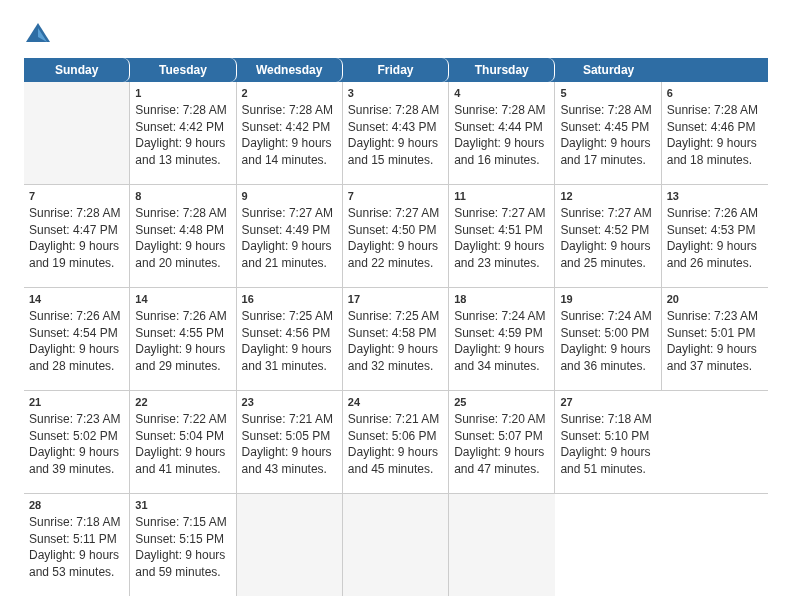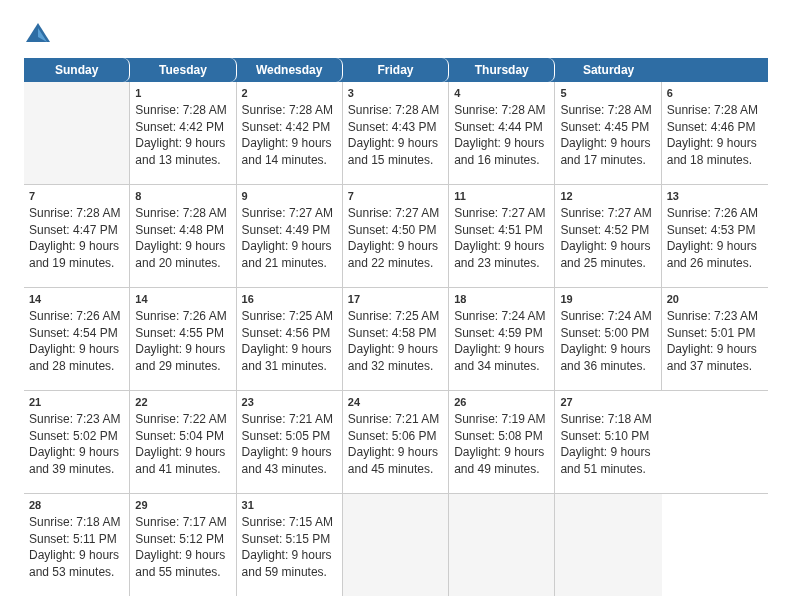--- a/index.html
+++ b/index.html
@@ -244,36 +244,32 @@
           </div>
           <div class="cal-cell">
             <div class="day-number">23</div>
             <div class="day-info">Sunrise: 7:21 AM<br>Sunset: 5:05 PM<br>Daylight: 9 hours and 43 minutes.</div>
           </div>
           <div class="cal-cell">
             <div class="day-number">24</div>
             <div class="day-info">Sunrise: 7:21 AM<br>Sunset: 5:06 PM<br>Daylight: 9 hours and 45 minutes.</div>
           </div>
           <div class="cal-cell">
-            <div class="day-number">26</div>
-            <div class="day-info">Sunrise: 7:19 AM<br>Sunset: 5:08 PM<br>Daylight: 9 hours and 49 minutes.</div>
+            <div class="day-number">25</div>
+            <div class="day-info">Sunrise: 7:20 AM<br>Sunset: 5:07 PM<br>Daylight: 9 hours and 47 minutes.</div>
           </div>
           <div class="cal-cell">
             <div class="day-number">27</div>
             <div class="day-info">Sunrise: 7:18 AM<br>Sunset: 5:10 PM<br>Daylight: 9 hours and 51 minutes.</div>
           </div>
         </div>
         <div class="cal-week">
           <div class="cal-cell">
             <div class="day-number">28</div>
             <div class="day-info">Sunrise: 7:18 AM<br>Sunset: 5:11 PM<br>Daylight: 9 hours and 53 minutes.</div>
-          </div>
-          <div class="cal-cell">
-            <div class="day-number">29</div>
-            <div class="day-info">Sunrise: 7:17 AM<br>Sunset: 5:12 PM<br>Daylight: 9 hours and 55 minutes.</div>
           </div>
           <div class="cal-cell">
             <div class="day-number">31</div>
             <div class="day-info">Sunrise: 7:15 AM<br>Sunset: 5:15 PM<br>Daylight: 9 hours and 59 minutes.</div>
           </div>
           <div class="cal-cell empty"></div>
           <div class="cal-cell empty"></div>
           <div class="cal-cell empty"></div>
         </div>
       </div>

